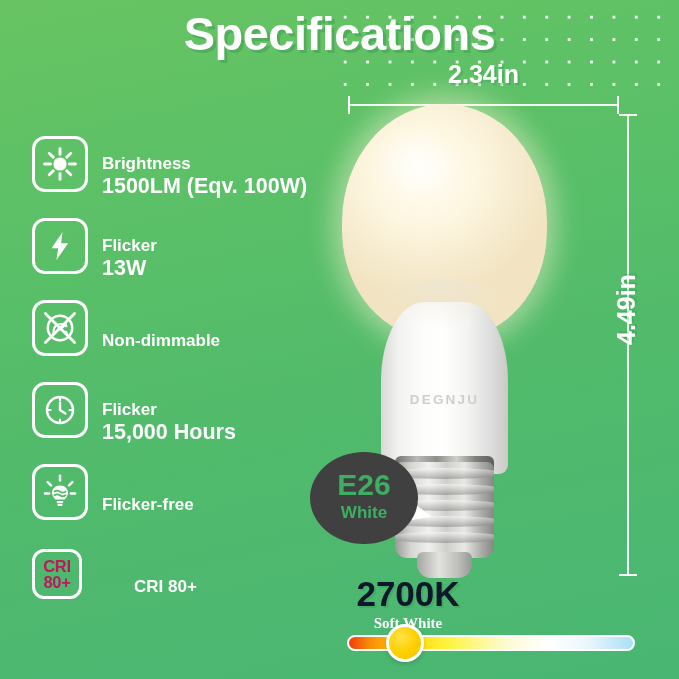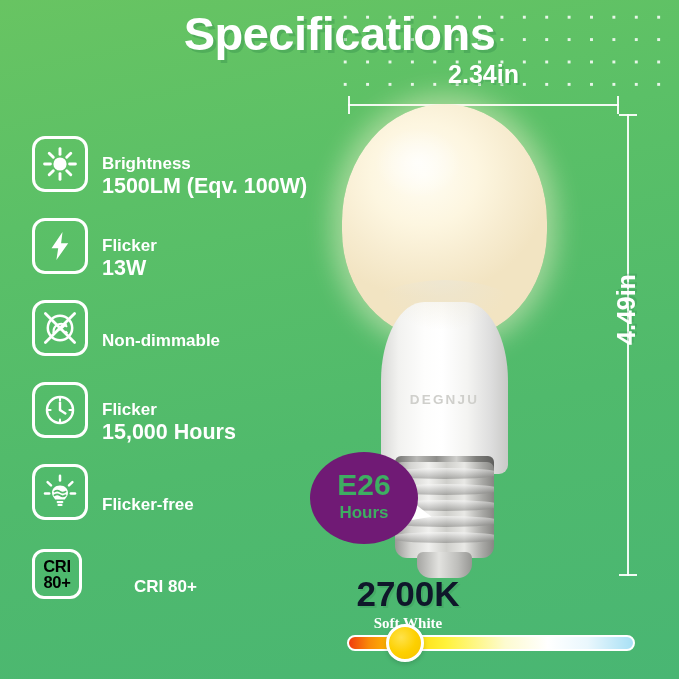--- a/index.html
+++ b/index.html
@@ -36,21 +36,21 @@
   .spec-icon svg { position:absolute; left:50%; top:50%; transform:translate(-50%,-50%); }
   .spec-text {
     position:absolute; left:70px; top:50%; transform:translateY(-50%);
     color:#fff; font-weight:bold; line-height:1.18; white-space:nowrap;
   }
   .spec-text .l1 { display:block; font-size:17px; }
   .spec-text .l2 { display:block; font-size:21.5px; }
   .cri-txt {
     position:absolute; left:0; top:0; width:100%; height:100%;
     display:flex; flex-direction:column; align-items:center; justify-content:center;
-    color:#000000; font-weight:bold; font-size:16.5px; line-height:1.0; letter-spacing:-0.3px;text-align:center;
+    color:#be185d; font-weight:bold; font-size:16.5px; line-height:1.0; letter-spacing:-0.3px;text-align:center;
   }
 
   
   .dim-h { position:absolute; left:348px; top:96px; width:271px; height:18px; }
   .dim-h .bar { position:absolute; left:0; top:8px; width:100%; height:2.4px; background:#fff; opacity:.92; }
   .dim-h .cap { position:absolute; top:0; width:2.4px; height:18px; background:#fff; opacity:.92; }
   .dim-h .cap.l { left:0; } .dim-h .cap.r { right:0; }
   .dim-h-label {
     position:absolute; left:348px; top:60px; width:271px; text-align:center;
     color:#fff; font-weight:bold; font-size:25px; text-shadow:2px 2px 0 rgba(40,130,70,.25);
@@ -111,21 +111,21 @@
   .tip {
     position:absolute; left:80px; top:448px; width:55px; height:26px;
     background:linear-gradient(90deg,#a5a5a2,#e2e2df 40%,#bdbdba 75%,#979794);
     border-radius:6px 6px 14px 14px;
   }
 
   
   .callout { position:absolute; left:310px; top:452px; width:108px; height:92px; }
   .callout .bubble {
     position:absolute; left:0; top:0; width:100%; height:100%;
-    background:#701a75; border-radius:50%;
+    background:#404040; border-radius:50%;
     display:flex; flex-direction:column; align-items:center; justify-content:center;
   }
   .callout .tail {
     position:absolute; right:-14px; top:48px; width:0; height:0;
     border-left:30px solid #fff; border-top:13px solid transparent; border-bottom:13px solid transparent;
     transform:rotate(14deg);
   }
   .callout .e26 { color:#3eae62; font-size:30px; font-weight:bold; line-height:1; }
   .callout .base { color:#3eae62; font-size:17px; font-weight:bold; line-height:1.5; }
 
@@ -182,21 +182,21 @@
       <div class="thread" style="top:54px"></div>
       <div class="thread" style="top:70px"></div>
     </div>
     <div class="tip"></div>
   </div>
 
   <div class="callout">
     <div class="tail"></div>
     <div class="bubble">
       <span class="e26">E26</span>
-      <span class="base">Hours</span>
+      <span class="base">White</span>
     </div>
   </div>
 
   <div class="spec-list">
 
     <div class="spec-row">
       <div class="spec-icon">
         <svg width="36" height="36" viewBox="0 0 36 36">
           <circle cx="18" cy="18" r="6.6" fill="#fff"></circle>
           <g stroke="#fff" stroke-width="2.9" stroke-linecap="round">

